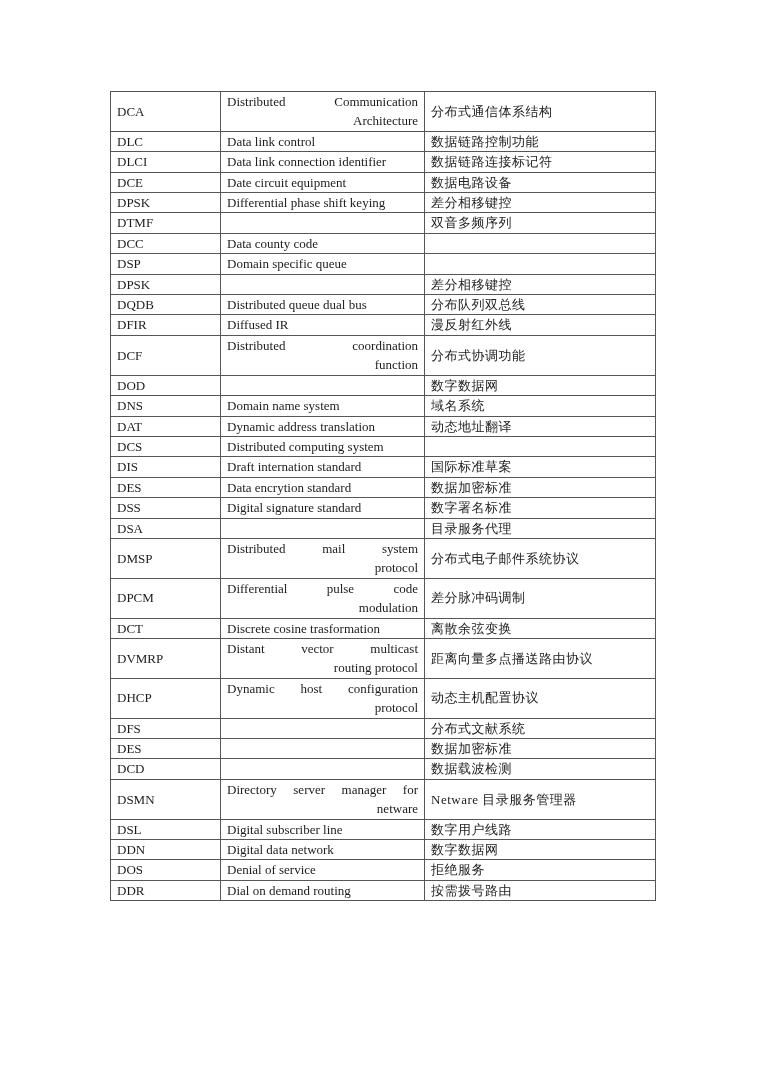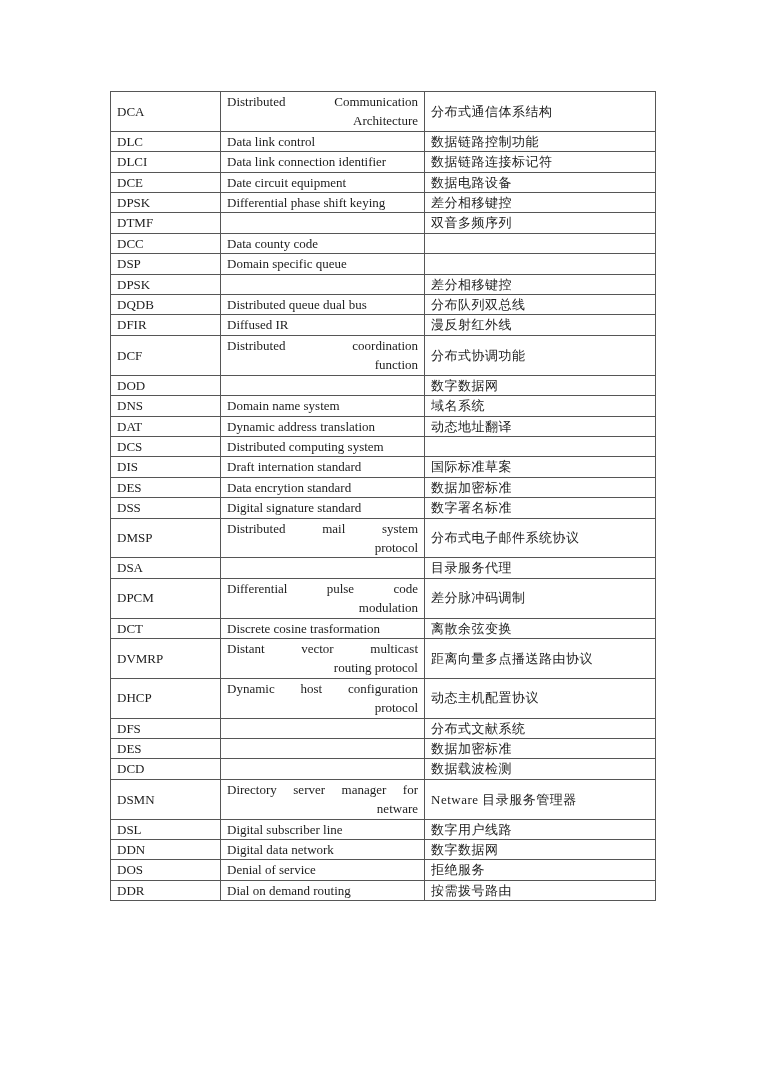--- a/index.html
+++ b/index.html
@@ -161,31 +161,31 @@
           <td class="abbr">DES</td>
           <td class="en">Data encrytion standard</td>
           <td class="zh">数据加密标准</td>
         </tr>
         <tr>
           <td class="abbr">DSS</td>
           <td class="en">Digital signature standard</td>
           <td class="zh">数字署名标准</td>
         </tr>
         <tr>
+          <td class="abbr">DSA</td>
+          <td class="en"></td>
+          <td class="zh">目录服务代理</td>
+        </tr>
+        <tr>
           <td class="abbr">DMSP</td>
           <td class="en">
             <span class="jl">Distributed mail system</span>
             <span class="ll">protocol</span>
           </td>
           <td class="zh">分布式电子邮件系统协议</td>
-        </tr>
-        <tr>
-          <td class="abbr">DSA</td>
-          <td class="en"></td>
-          <td class="zh">目录服务代理</td>
         </tr>
         <tr>
           <td class="abbr">DPCM</td>
           <td class="en">
             <span class="jl">Differential pulse code</span>
             <span class="ll">modulation</span>
           </td>
           <td class="zh">差分脉冲码调制</td>
         </tr>
         <tr>

